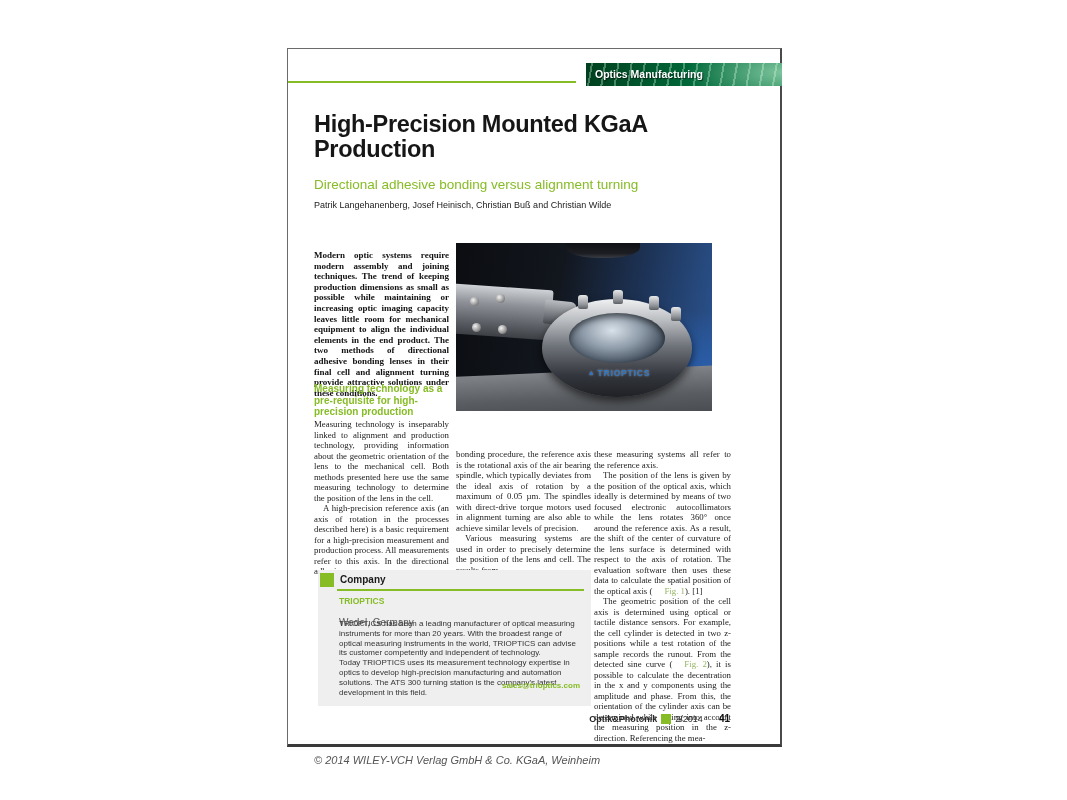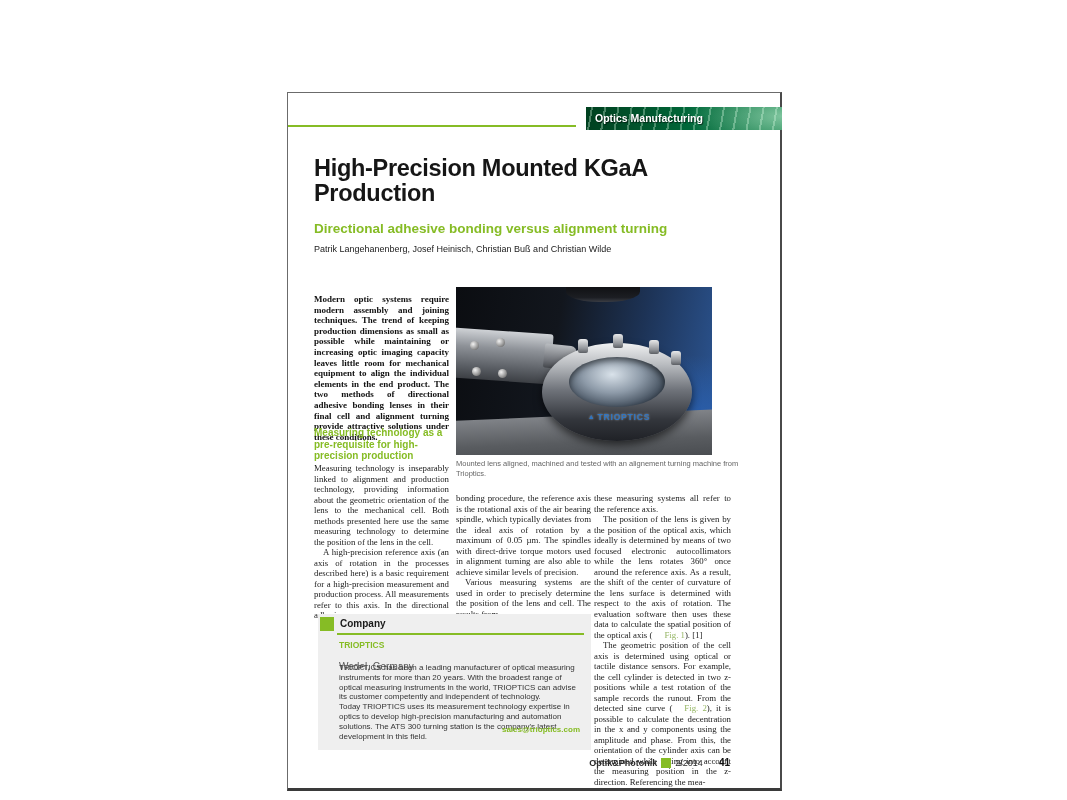--- a/index.html
+++ b/index.html
@@ -1,39 +1,39 @@
 <!DOCTYPE html>
 <html><head>
 <meta charset="utf-8">
 <style>
   * { margin:0; padding:0; box-sizing:border-box; }
   html,body { width:1067px; height:800px; background:#ffffff; overflow:hidden;
               font-family:"Liberation Sans", sans-serif; }
   .page {
     position:absolute; left:287px; top:48px; width:495px; height:699px;
     background:#ffffff;
-    border:1px solid #6b6b6b; border-right:2px solid #4a4a4a; border-bottom:3px solid #3a3a3a;margin-top:44px;
+    border:1px solid #6b6b6b; border-right:2px solid #4a4a4a; border-bottom:3px solid #3a3a3a;
   }
   .abs { position:absolute; }
 
   
   .green-rule { left:0; top:32px; width:288px; height:2px; background:#86bc25; }
   .banner {
     left:298px; top:14px; width:196px; height:23px;
     background:
       radial-gradient(ellipse 160px 60px at 100% 40%, rgba(220,255,230,0.55), rgba(255,255,255,0) 60%),
       repeating-linear-gradient(100deg, rgba(255,255,255,0) 0 5px, rgba(210,245,220,0.35) 5px 7px, rgba(255,255,255,0) 7px 13px),
       linear-gradient(90deg, #00401f, #00693a 55%, #0a7c44);
     color:#ffffff; font-size:10.5px; font-weight:bold;
     line-height:23px; padding-left:9px;
     text-shadow:1px 1px 1px rgba(0,0,0,0.6);
   }
   .title { left:26px; top:63px; width:430px; font-size:23.5px; font-weight:bold;
            color:#161616; line-height:25px; letter-spacing:-0.3px; }
-  .subtitle { left:26px; top:128px; width:430px; font-size:13.5px; font-weight:bold; color:#86bc25; }
+  .subtitle { left:26px; top:128px; width:430px; font-size:13.5px; font-weight:normal; color:#86bc25; }
   .authors { left:26px; top:151px; width:430px; font-size:9px; color:#222; }
 
   
   .serif { font-family:"Liberation Serif", serif; }
   .intro { left:26px; top:201px; width:135px; font-size:9px; font-weight:bold;
            line-height:10.6px; text-align:justify; color:#111; }
   .section-heading { left:26px; top:334px; width:141px; font-size:10px; font-weight:bold;
                      color:#86bc25; line-height:11.6px; }
   .bodycol { font-size:8.8px; line-height:10.5px; text-align:justify; color:#1b1b1b; }
   .col1 { left:26px; top:370px; width:135px; }
@@ -127,21 +127,20 @@
     <div class="ring"></div>
     <div class="pin" style="left:122px;top:52px;"></div>
     <div class="pin" style="left:157px;top:47px;"></div>
     <div class="pin" style="left:193px;top:53px;"></div>
     <div class="pin" style="left:215px;top:64px;"></div>
     <div class="ring-inner"></div>
     <div class="ring-label">
       <span class="tri">▲</span><span>TRIOPTICS</span>
     </div>
   </div>
-  <div class="abs caption">Mounted lens aligned, machined and tested with an alignement turning machine from Trioptics.</div>
 
   <div class="abs bodycol col2 serif">
     <p>bonding procedure, the reference axis is the rotational axis of the air bearing spindle, which typically deviates from the ideal axis of rotation by a maximum of 0.05 µm. The spindles with direct-drive torque motors used in alignment turning are also able to achieve similar levels of precision.</p>
     <p class="ind">Various measuring systems are used in order to precisely determine the position of the lens and cell. The results from</p>
   </div>
   <div class="abs bodycol col3 serif">
     <p>these measuring systems all refer to the reference axis.</p>
     <p class="ind"><span>The position of the lens is given by the position of the optical axis, which ideally is determined by means of two focused electronic autocollimators while the lens rotates 360° once around the reference axis. As a result, the shift of the center of curvature of the lens surface is determined with respect to the axis of rotation. The evaluation software then uses these data to calculate the spatial position of the optical axis (</span><span class="figref">Fig. 1</span><span>). [1]</span></p>
     <p class="ind"><span>The geometric position of the cell axis is determined using optical or tactile distance sensors. For example, the cell cylinder is detected in two z-positions while a test rotation of the sample records the runout. From the detected sine curve (</span><span class="figref">Fig. 2</span><span>), it is possible to calculate the decentration in the x and y components using the amplitude and phase. From this, the orientation of the cylinder axis can be determined while taking into account the measuring position in the z-direction. Referencing the mea-</span></p>
   </div>

